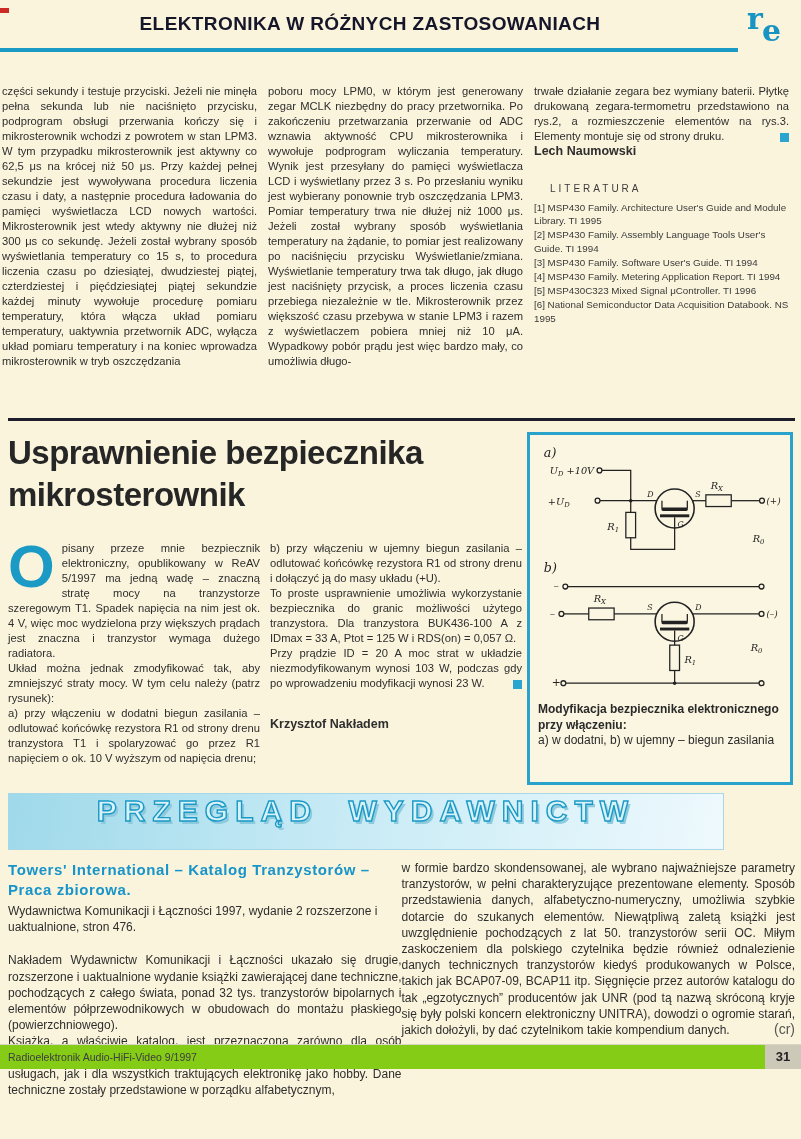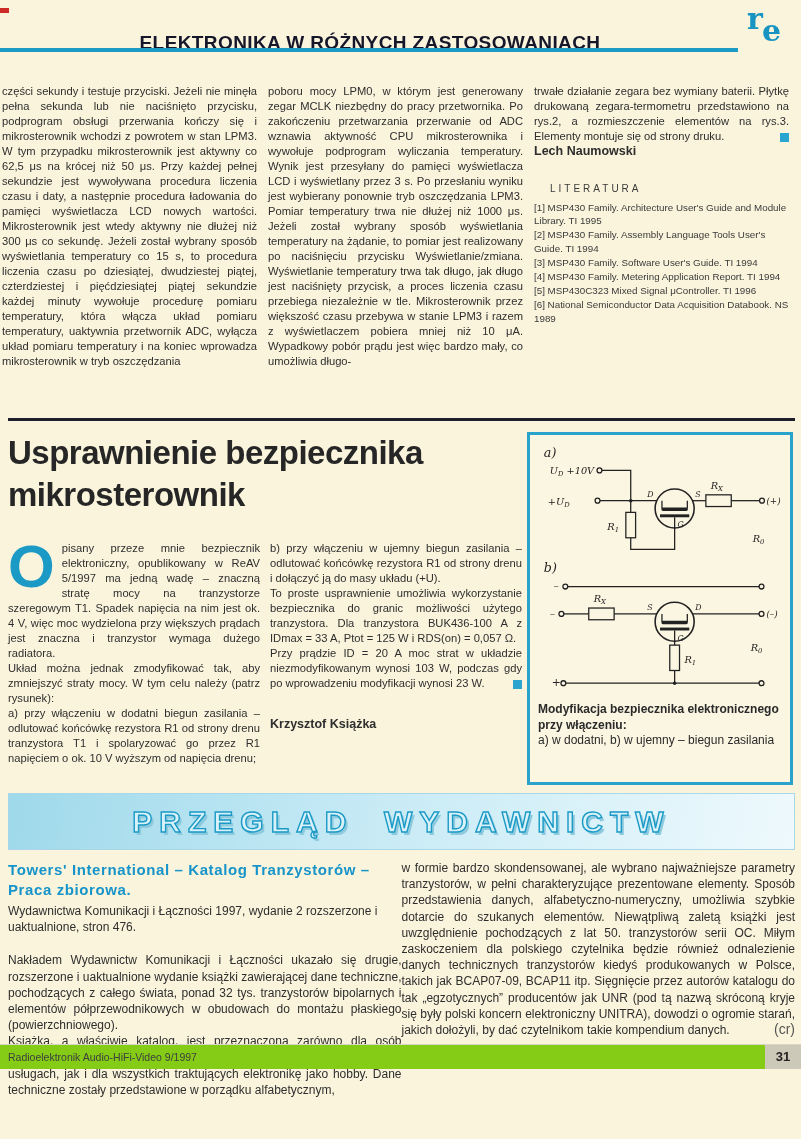--- a/index.html
+++ b/index.html
@@ -1,19 +1,19 @@
 <!DOCTYPE html>
 <html><head>
 <meta charset="utf-8">
 <style>
   html,body{margin:0;padding:0;}
   body{width:801px;height:1139px;background:#faf4dc;font-family:"Liberation Sans",sans-serif;color:#2e2e2e;position:relative;overflow:hidden;}
   .page{position:absolute;inset:0;}
   .red-tick{position:absolute;top:8px;left:0;width:9px;height:5px;background:#cc2a24;}
-  .hdr-title{position:absolute;top:13px;left:0;width:740px;text-align:center;font-size:19px;font-weight:bold;letter-spacing:.4px;color:#16162a;margin-top:19px;}
+  .hdr-title{position:absolute;top:13px;left:0;width:740px;text-align:center;font-size:19px;font-weight:bold;letter-spacing:.4px;color:#16162a;}
   .re-logo{position:absolute;top:4px;right:10px;width:46px;height:48px;color:#1794c2;font-family:"DejaVu Serif",serif;font-weight:bold;}
   .re-logo .r{position:absolute;top:0;left:2px;font-size:30px;line-height:30px;}
   .re-logo .e{position:absolute;top:12px;left:17px;font-size:30px;line-height:30px;}
   .blue-rule{position:absolute;top:48px;left:0;width:738px;height:4px;background:#1b9ac6;}
   
   .top-art{position:absolute;top:84px;left:2px;width:787px;height:332px;display:flex;gap:11px;overflow:hidden;}
   .top-art .col{flex:1;font-size:11.2px;line-height:15px;text-align:justify;}
   .top-art p{margin:0;}
   .rel{position:relative;}
   .endsq{position:absolute;right:0;bottom:2px;width:9px;height:9px;background:#29a5cf;}
@@ -30,21 +30,21 @@
   .fuse-c2{left:270px;}
   .dropcap{float:left;font-size:60px;line-height:46px;font-weight:800;color:#1b9ac6;margin:3px 7px 0 0;}
   .author2{font-weight:bold;font-size:12.5px;margin-top:26px;text-align:left;}
   
   .figure{position:absolute;top:432px;left:527px;width:266px;height:353px;border:3px solid #29a3cc;background:#fbf6e2;box-sizing:border-box;padding:5px 8px;}
   .figure svg{display:block;}
   .fig-cap{font-size:12px;line-height:15.5px;margin-top:4px;color:#2a2a2a;}
   .fig-cap .b{font-weight:bold;}
   svg text{font-family:"DejaVu Serif",serif;font-style:italic;fill:#222;}
   
-  .banner{position:absolute;top:793px;left:8px;width:787px;height:57px;box-sizing:border-box;border:1px solid #a8d8e8;background:linear-gradient(100deg,#9fd9ea 0%,#c6eaf5 45%,#eef9fd 100%);display:flex;align-items:center;justify-content:center;}
+  .banner{position:absolute;top:793px;left:8px;width:716px;height:57px;box-sizing:border-box;border:1px solid #a8d8e8;background:linear-gradient(100deg,#9fd9ea 0%,#c6eaf5 45%,#eef9fd 100%);display:flex;align-items:flex-start;justify-content:center;}
   .banner-text{font-size:30px;font-weight:bold;letter-spacing:7px;white-space:pre;color:#d9f2fa;-webkit-text-stroke:1.4px #1b9ac6;text-shadow:2.5px 2.5px 0 #8ecadd;}
   
   .review{position:absolute;top:860px;left:8px;width:787px;height:240px;display:flex;overflow:hidden;}
   .review .rcol{flex:1;font-size:12px;line-height:16.2px;text-align:justify;}
   .review p{margin:0;}
   .rev-head{font-size:15px;line-height:20px;font-weight:bold;letter-spacing:.6px;color:#1794c9;text-align:left;margin:0 0 3px 0;}
   .rev-sub{text-align:left;}
   .gap{height:17px;}
   .cr-sig{position:absolute;right:0;bottom:1px;font-size:14px;color:#555;}
   
@@ -76,21 +76,21 @@
     <div class="col">
       <p class="rel"><span>trwałe działanie zegara bez wymiany baterii. Płytkę drukowaną zegara-termometru przedstawiono na rys.2, a rozmieszczenie elementów na rys.3. Elementy montuje się od strony druku.</span><span class="endsq"></span></p>
       <div class="author">Lech Naumowski</div>
       <div class="lit-head">LITERATURA</div>
       <div class="lit">
         <p>[1] MSP430 Family. Architecture User's Guide and Module Library. TI 1995</p>
         <p>[2] MSP430 Family. Assembly Language Tools User's Guide. TI 1994</p>
         <p>[3] MSP430 Family. Software User's Guide. TI 1994</p>
         <p>[4] MSP430 Family. Metering Application Report. TI 1994</p>
         <p>[5] MSP430C323 Mixed Signal μController. TI 1996</p>
-        <p>[6] National Semiconductor Data Acquisition Databook. NS 1989</p>
+        <p>[6] National Semiconductor Data Acquisition Databook. NS 1995</p>
       </div>
     </div>
   </section>
 
   <div class="dark-rule"></div>
 
   <h2 class="fuse-title" style="margin:0;">
     <div>Usprawnienie bezpiecznika</div>
     <div>mikrosterownik</div>
   </h2>
@@ -98,21 +98,21 @@
   <div class="fuse-col fuse-c1">
     <p><span class="dropcap">O</span><span>pisany przeze mnie bezpiecznik elektroniczny, opublikowany w ReAV 5/1997 ma jedną wadę – znaczną stratę mocy na tranzystorze szeregowym T1. Spadek napięcia na nim jest ok. 4 V, więc moc wydzielona przy większych prądach jest znaczna i tranzystor wymaga dużego radiatora.</span></p>
     <p>Układ można jednak zmodyfikować tak, aby zmniejszyć straty mocy. W tym celu należy (patrz rysunek):</p>
     <p>a) przy włączeniu w dodatni biegun zasilania – odlutować końcówkę rezystora R1 od strony drenu tranzystora T1 i spolaryzować go przez R1 napięciem o ok. 10 V wyższym od napięcia drenu;</p>
   </div>
 
   <div class="fuse-col fuse-c2">
     <p>b) przy włączeniu w ujemny biegun zasilania – odlutować końcówkę rezystora R1 od strony drenu i dołączyć ją do masy układu (+U).</p>
     <p>To proste usprawnienie umożliwia wykorzystanie bezpiecznika do granic możliwości użytego tranzystora. Dla tranzystora BUK436-100 A z IDmax = 33 A, Ptot = 125 W i RDS(on) = 0,057 Ω.</p>
     <p class="rel"><span>Przy prądzie ID = 20 A moc strat w układzie niezmodyfikowanym wynosi 103 W, podczas gdy po wprowadzeniu modyfikacji wynosi 23 W.</span><span class="endsq"></span></p>
-    <div class="author2">Krzysztof Książka</div>
+    <div class="author2">Krzysztof Nakładem</div>
   </div>
 
   <figure class="figure" style="margin:0;">
     <svg width="244" height="258" viewBox="0 0 250 264">
       <g stroke="#222" stroke-width="1.3" fill="none">
         <text x="6" y="17" font-size="13" stroke="none">a)</text>
         <text x="12" y="35" font-size="10" stroke="none"><tspan>U</tspan><tspan font-size="7" dy="2">D</tspan><tspan dy="-2"> +10V</tspan></text>
         <circle cx="63" cy="31" r="2.5"></circle>
         <path d="M65.5,31 H95 V62"></path>
         <text x="10" y="66" font-size="10" stroke="none"><tspan>+U</tspan><tspan font-size="7" dy="2">D</tspan></text>

